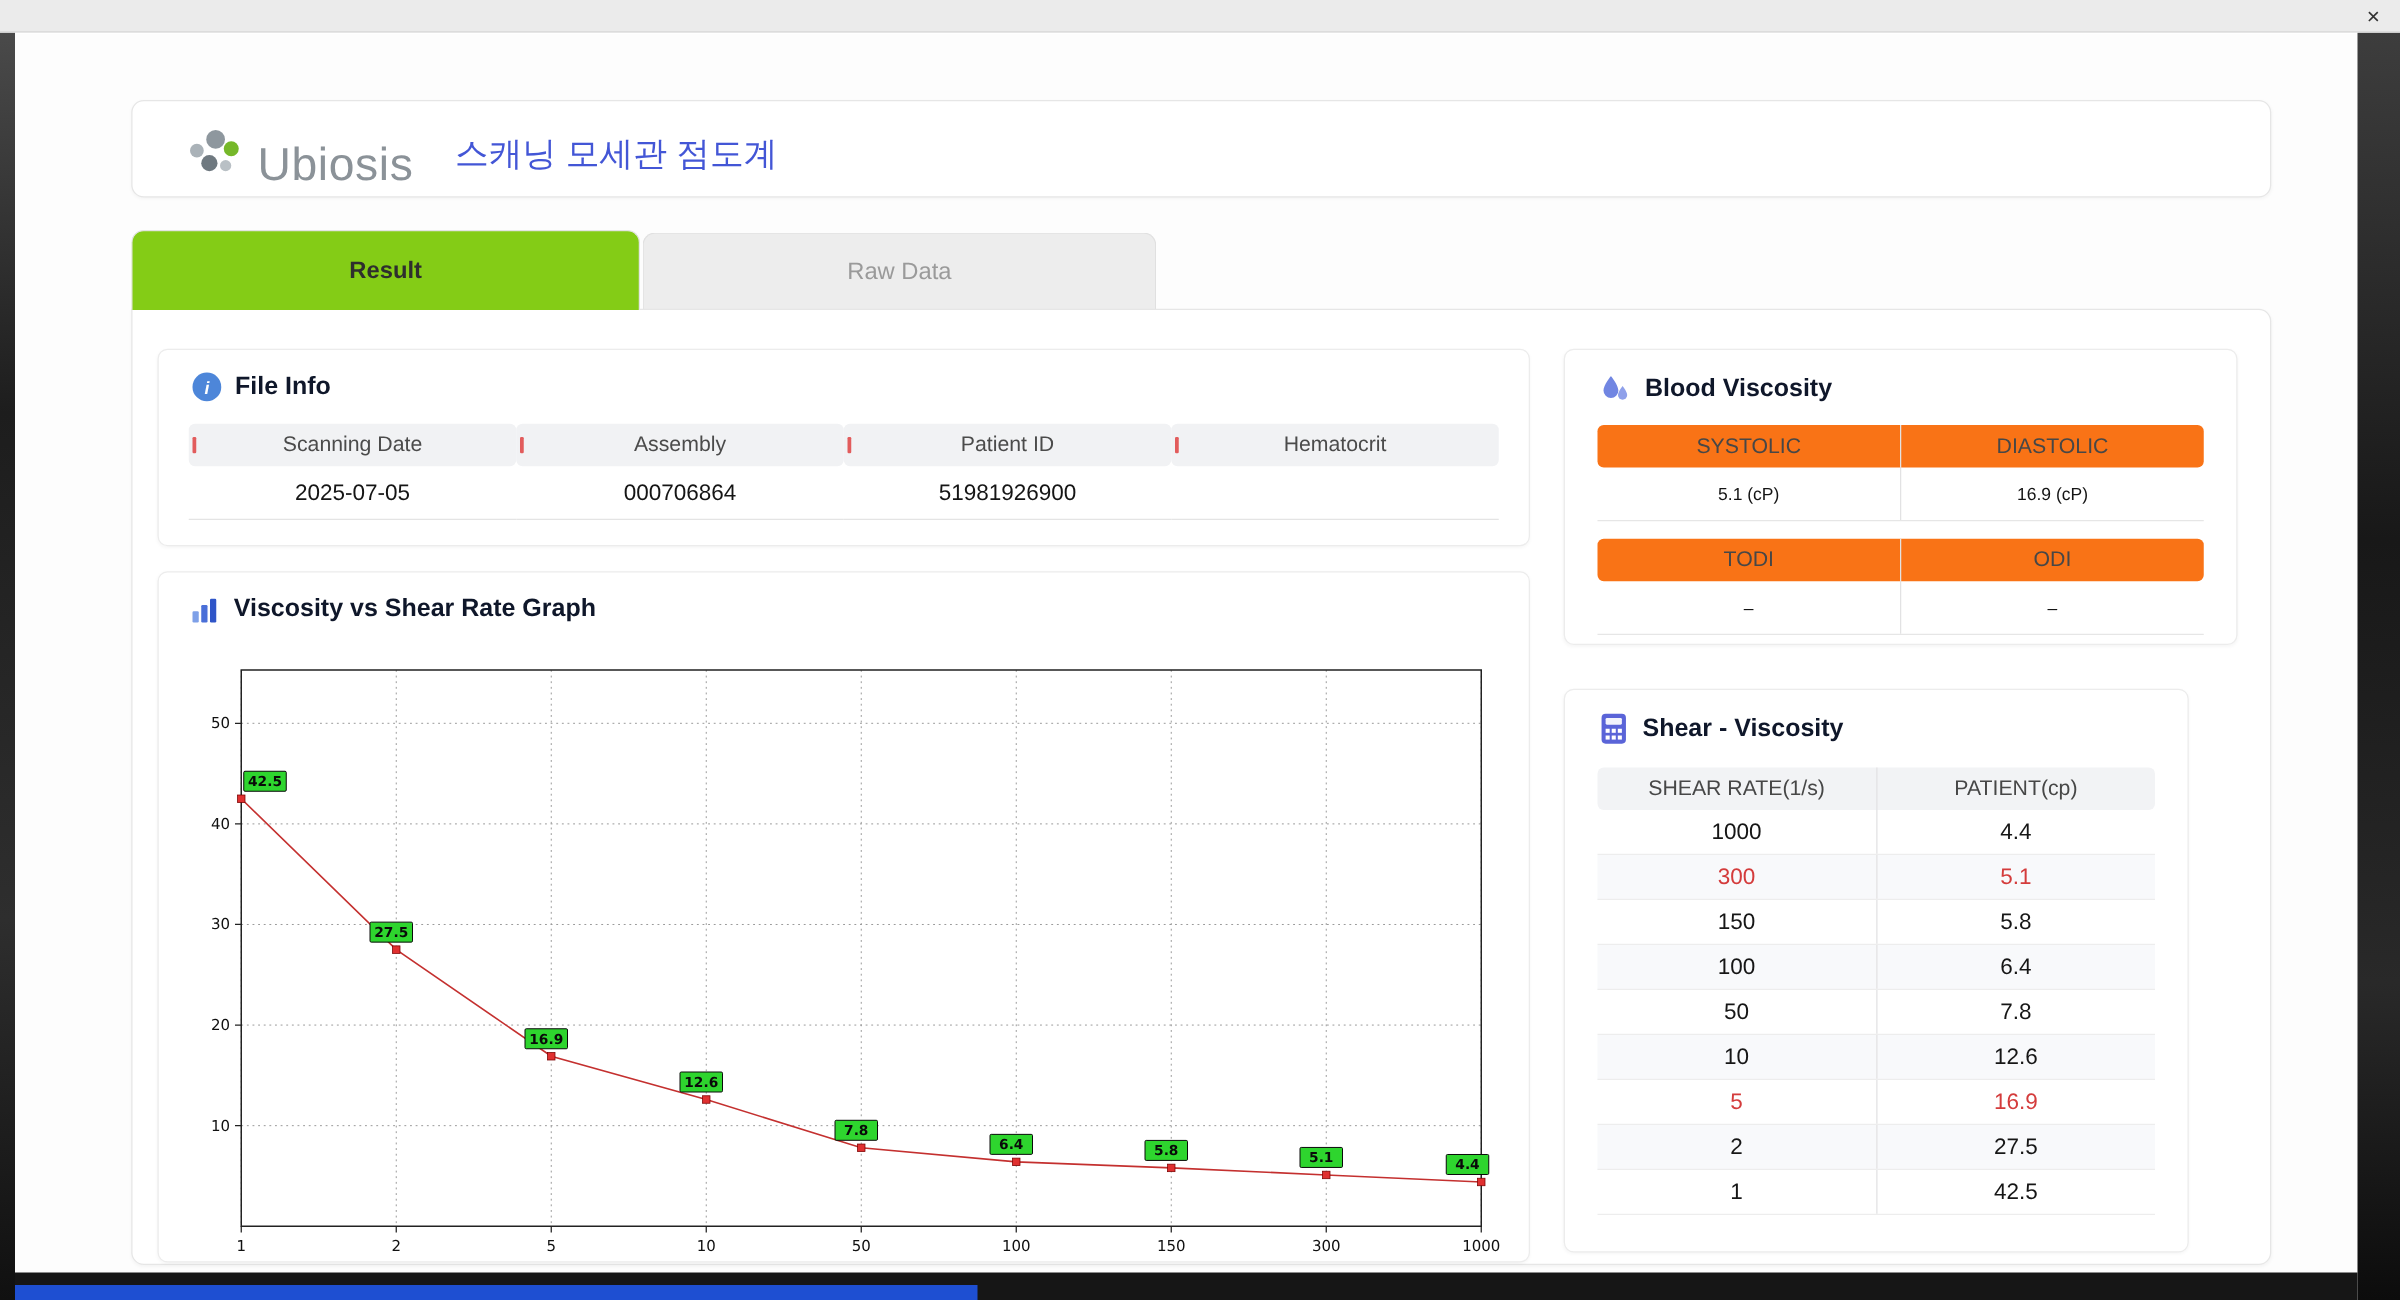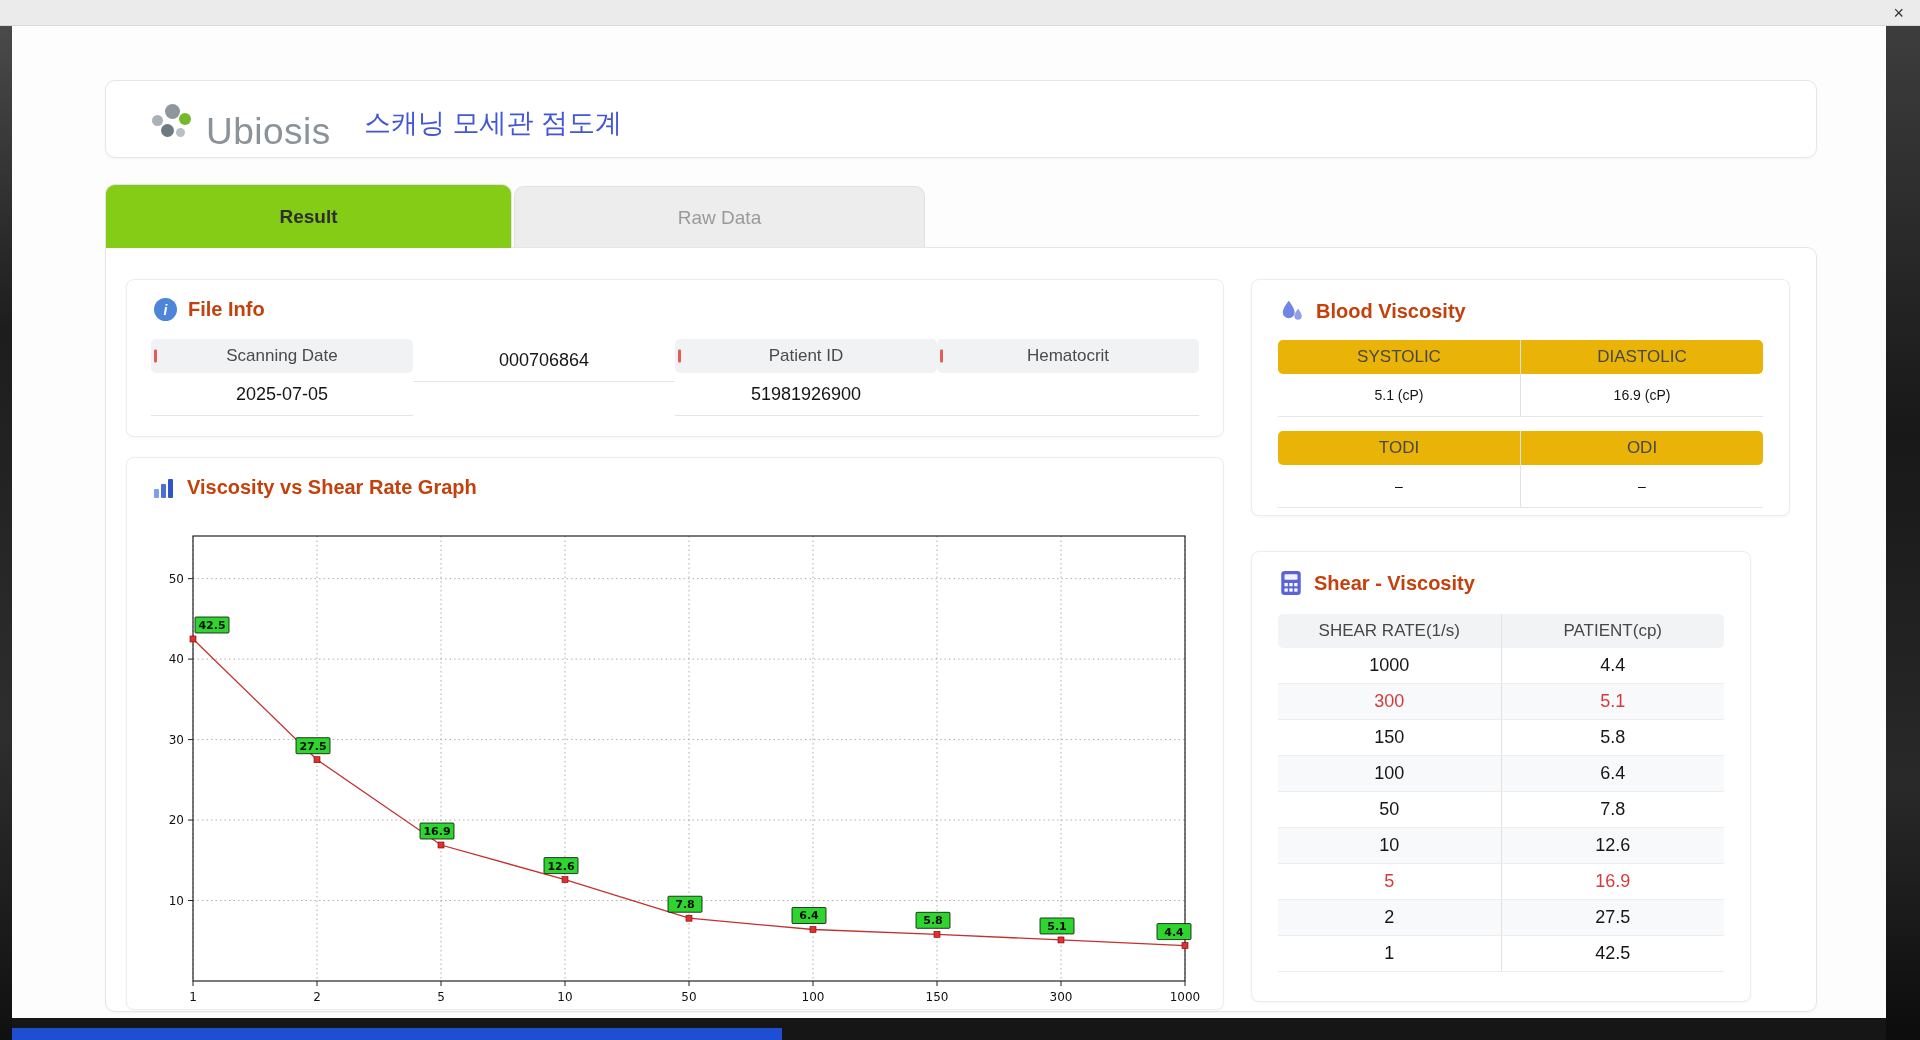--- a/index.html
+++ b/index.html
@@ -33,21 +33,21 @@
   
   .tab { position:absolute; display:flex; align-items:center; justify-content:center; font-size:19px; border-radius:10px 10px 0 0; cursor:pointer; }
   .tab-result { left:105px; top:184px; width:407px; height:64px; background:#84cc16; border:1px solid #e3e3e3; border-bottom:none; color:#2e2e2e; font-weight:bold; z-index:4; }
   .tab-raw { left:514px; top:186px; width:411px; height:62px; background:#ededed; border:1px solid #e0e0e0; border-bottom:none; color:#9a9a9a; z-index:1; }
 
   .content-card { left:105px; top:247px; width:1712px; height:765px; border-radius:0 10px 10px 10px; z-index:2; }
 
   
   .inner-card { border:1px solid #ececec; border-radius:8px; background:#fff; }
   .sec-head { position:absolute; left:27px; top:18px; display:flex; align-items:center; gap:11px; }
-  .sec-head h2 { margin:0; font-size:20px; color:#c2410c;text-align:center; }
+  .sec-head h2 { margin:0; font-size:20px; color:#0f172a;text-align:center; }
 
   
   .file-info { left:126px; top:279px; width:1098px; height:158px; }
   .fields { position:absolute; left:24px; right:24px; top:59px; display:flex; }
   .field { flex:1; }
   .field-label { position:relative; height:34px; background:#f1f2f4; border-radius:5px; display:flex; align-items:center; justify-content:center; font-size:17px; color:#4b4b4b; }
   .red-tick { position:absolute; left:3px; top:50%; transform:translateY(-50%); width:3px; height:13px; background:#e25c5c; border-radius:1px; }
   .field-value { height:43px; display:flex; align-items:center; justify-content:center; font-size:18px; color:#151515; border-bottom:1px solid #e4e4e4; }
 
   
@@ -59,21 +59,21 @@
   .chart-icon .cb3 { left:14px; height:19px; background:#2f55c8; }
   #chart { position:absolute; left:36px; top:70px; width:1060px; height:480px; font-family:"DejaVu Sans", sans-serif; }
 
   
   .bv-card { left:1251px; top:279px; width:539px; height:237px; }
   .sv-card { left:1251px; top:551px; width:500px; height:451px; }
 
   .info-icon { width:23px; height:23px; border-radius:50%; background:#4d86d9; color:#fff; display:flex; align-items:center; justify-content:center; font-size:14px; font-weight:bold; font-style:italic; }
 
   .bv-table { position:absolute; left:26px; right:26px; top:60px; }
-  .bv-band { display:flex; height:34px; background:#eab308; border-radius:5px; }
+  .bv-band { display:flex; height:34px; background:#f97316; border-radius:5px; }
   .bv-band + .bv-vals + .bv-band, .bv-band:nth-of-type(2) { margin-top:14px; }
   .bv-vals { display:flex; height:43px; border-bottom:1px solid #e6e6e6; }
   .bv-band .cell { flex:1; display:flex; align-items:center; justify-content:center; font-size:17px; color:#474747; }
   .bv-vals .cell { flex:1; display:flex; align-items:center; justify-content:center; font-size:14px; color:#141414; }
   .cell.divided { border-left:1px solid #e2e2e3; }
 
   .sv-head { position:absolute; left:26px; right:26px; top:62px; height:34px; display:flex; background:#f2f3f5; border-radius:5px; font-size:17px; color:#474747; }
   .sv-head .cell { flex:1; display:flex; align-items:center; justify-content:center; }
   .sv-rows { position:absolute; left:26px; right:26px; top:96px; }
   .sv-row { display:flex; height:36px; border-bottom:1px solid #ededed; }
@@ -120,20 +120,21 @@
     <div class="sec-head">
       <span class="info-icon">i</span>
       <h2>File Info</h2>
     </div>
     <div class="fields">
         <div class="field">
           <div class="field-label"><span class="red-tick"></span>Scanning Date</div>
           <div class="field-value">2025-07-05</div>
         </div>
         <div class="field">
+          <div class="field-label"><span class="red-tick"></span>Assembly</div>
           <div class="field-value">000706864</div>
         </div>
         <div class="field">
           <div class="field-label"><span class="red-tick"></span>Patient ID</div>
           <div class="field-value">51981926900</div>
         </div>
         <div class="field">
           <div class="field-label"><span class="red-tick"></span>Hematocrit</div>
           <div class="field-value"></div>
         </div>

